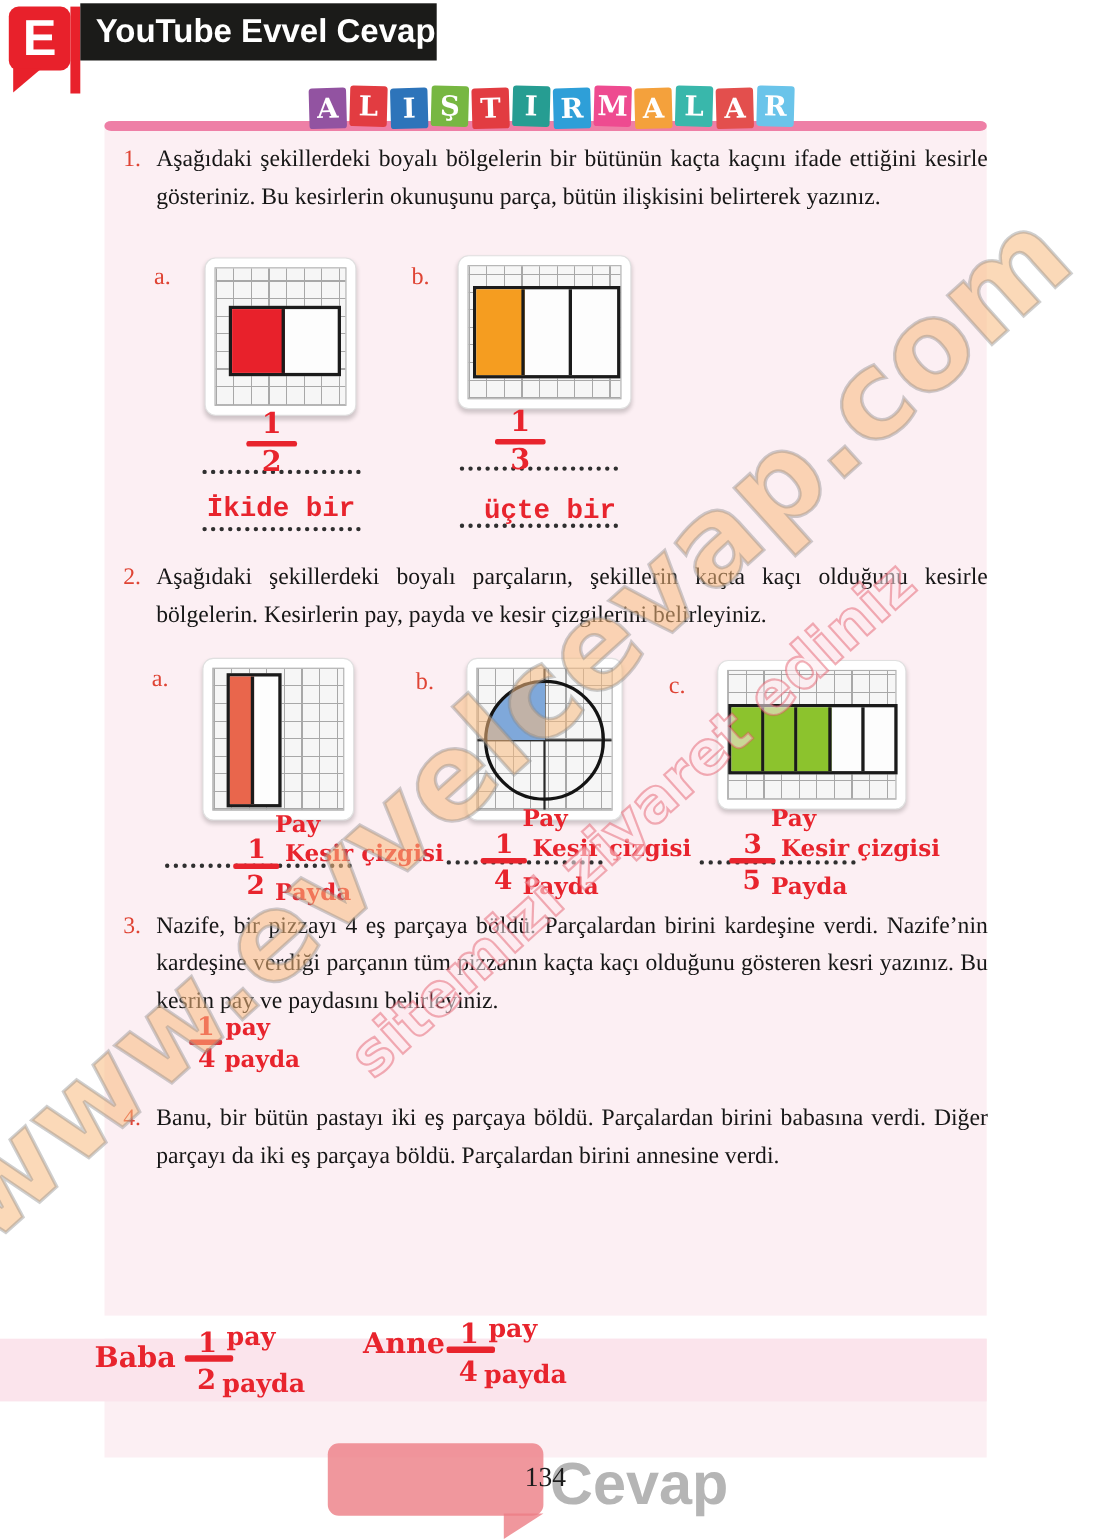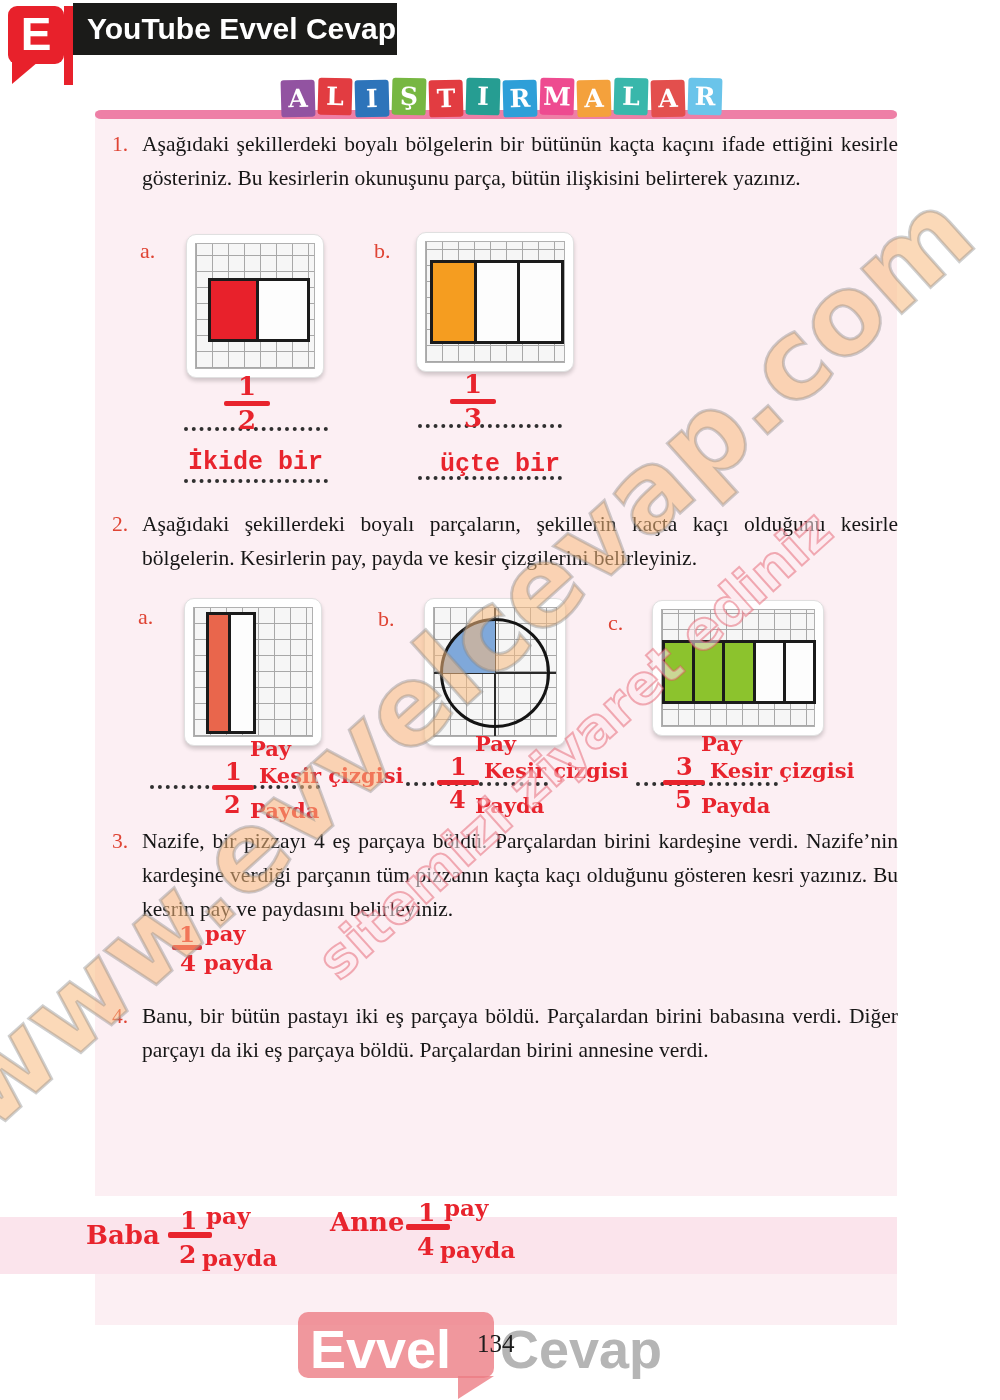--- a/index.html
+++ b/index.html
@@ -285,17 +285,16 @@
     <div class="bar"></div>
     <div class="den">4</div>
     <div class="payda">payda</div>
   </div>
 
   <div class="wm wm1">www.evvelcevap.com</div>
   <div class="wm wm2">sitemizi ziyaret ediniz</div>
 
   <div class="bubble" style="background: rgba(236, 125, 133, 0.8);"></div>
   <div class="bubble-tail"></div>
-  <div class="logo-left">Evvel</div>
   <div class="logo-right">Cevap</div>
   <div class="page-num">134</div>
 
 </div>
 
 </body></html>

